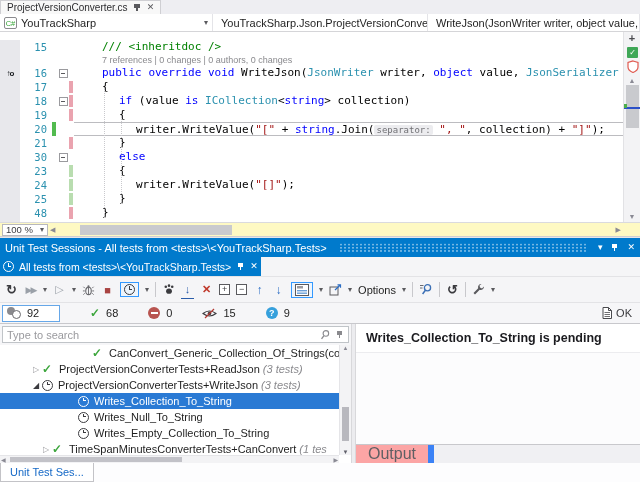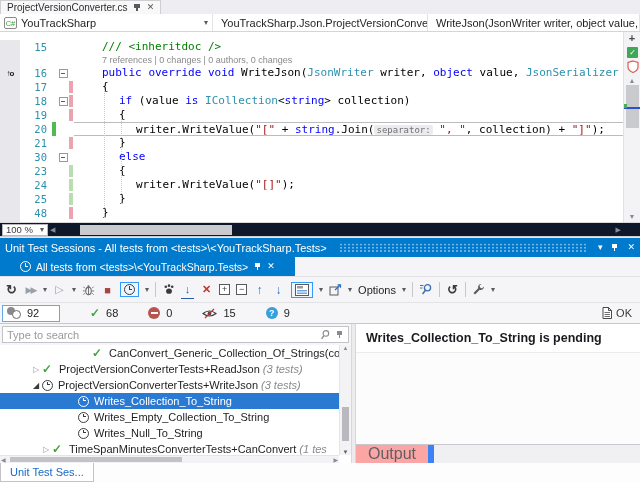--- a/index.html
+++ b/index.html
@@ -49,39 +49,39 @@
   .vsb { position:absolute; right:0; top:0; bottom:0; width:17px; background:#f3f3f5; border-left:1px solid #e2e2e5; }
   .vsb .split { position:absolute; top:0; left:0; right:0; text-align:center; font-size:11px; font-weight:bold; color:#4a4a4e; height:13px; line-height:13px; }
   .vsb .okbox { position:absolute; top:15px; left:3px; width:11px; height:11px; background:#3fa757; border-radius:1px; color:#fff; font-size:8px; line-height:11px; text-align:center; }
   .vsb .arr-up { position:absolute; top:45px; left:0; right:0; text-align:center; font-size:7px; color:#8a8a94; }
   .vsb .arr-dn { position:absolute; bottom:2px; left:0; right:0; text-align:center; font-size:7px; color:#8a8a94; }
   .vsb .thumb { position:absolute; left:2px; width:13px; top:53px; height:43px; background:#c9cace; }
   .vsb .caret-line { position:absolute; left:0; right:0; top:75px; height:2px; background:#2b50c8; }
   .vsb .green-tick { position:absolute; left:0; top:72px; width:3px; height:4px; background:#4cae4c; }
 
   
-  .ed-bottom { height:14px; background:#0f172a; border-top:1px solid #dadade; display:flex; align-items:center; }
+  .ed-bottom { height:14px; background:#fef9c3; border-top:1px solid #dadade; display:flex; align-items:center; }
   .zoombox { width:46px; height:12px; margin-left:2px; background:#fff; border:1px solid #b8b8bc; font-size:9.5px; color:#3b3b3f; display:flex; align-items:center; padding:0 3px; gap:3px; }
   .zoombox span:first-child { flex:1; }
   .hsb { flex:1; position:relative; height:14px; margin-right:17px; }
   .hsb .la,.hsb .ra { position:absolute; top:0; height:14px; line-height:14px; font-size:7px; color:#8a8a94; }
   .hsb .la { left:2px; } .hsb .ra { right:2px; }
   .hsb .thumb { position:absolute; left:32px; width:152px; top:2px; height:10px; background:#c9cace; }
 
   .divider { height:2px; background:#e6e6e9; border-top:1px solid #cfcfd3; }
 
   
   .panel { height:244px; display:flex; flex-direction:column; background:#f5f5f7; }
   .ptitle { height:19px; background:#007acc; color:#fff; display:flex; align-items:center; padding:0 5px; gap:8px; font-size:11px; }
   .ptitle .txt { white-space:nowrap; }
   .ptitle .grip { flex:1; height:9px; margin:0 4px; background:radial-gradient(circle, rgba(255,255,255,.45) 0.8px, transparent 1px); background-size:4px 3.2px; }
   .ptitle .ico { color:#fff; font-size:9px; }
 
   .session-tabs { height:20px; background:#f5f5f7; display:flex; align-items:stretch; border-bottom:1px solid #e3e3e6; }
-  .session-tab { background:#007acc; color:#fff; display:flex; align-items:center; gap:5px; padding:0 20px; font-size:10.5px; }
+  .session-tab { background:#007acc; color:#fff; display:flex; align-items:center; gap:5px; padding:0 3px; font-size:10.5px; }
 
   .ptoolbar { height:26px; display:flex; align-items:center; padding:0 5px; gap:6px; background:#f5f5f7; border-bottom:1px solid #e3e3e6; }
   .tbi { display:inline-flex; align-items:center; justify-content:center; min-width:13px; height:18px; color:#3b3b3f; }
   .vsep { width:1px; height:15px; background:#c8c8cc; }
   .tglsel { border:1px solid #3399ff; background:#eef5fc; padding:1px 3px; display:inline-flex; align-items:center; gap:2px; }
   .opt-label { font-size:11px; color:#1e1e1e; }
   .runall { color:#9aa0a8; font-size:9px; letter-spacing:-2px; }
   .runone { color:#9aa0a8; font-size:11px; }
   .stop { color:#a94442; font-size:11px; }
   .redx { color:#c0392b; font-weight:bold; font-size:11px; }
@@ -401,27 +401,27 @@
               <div class="trow sel">
                 <span style="flex: 0 0 auto; width: 66px;"></span>
                 <span class="exp"></span>
                 <span class="clk"></span>
                 <span class="tlabel">Writes_Collection_To_String</span>
               </div>
               <div class="trow">
                 <span style="flex: 0 0 auto; width: 66px;"></span>
                 <span class="exp"></span>
                 <span class="clk"></span>
-                <span class="tlabel">Writes_Empty_Collection_To_String</span>
+                <span class="tlabel">Writes_Null_To_String</span>
               </div>
               <div class="trow">
                 <span style="flex: 0 0 auto; width: 66px;"></span>
                 <span class="exp"></span>
                 <span class="clk"></span>
-                <span class="tlabel">Writes_Null_To_String</span>
+                <span class="tlabel">Writes_Empty_Collection_To_String</span>
               </div>
               <div class="trow">
                 <span style="flex: 0 0 auto; width: 40px;"></span>
                 <span class="exp">▷</span>
                 <span class="chk">✓</span>
                 <span class="tlabel">TimeSpanMinutesConverterTests+CanConvert</span>
                 <span class="tsuffix"> (1 tes</span>
               </div>
             </div>
           <div class="tree-vsb">

